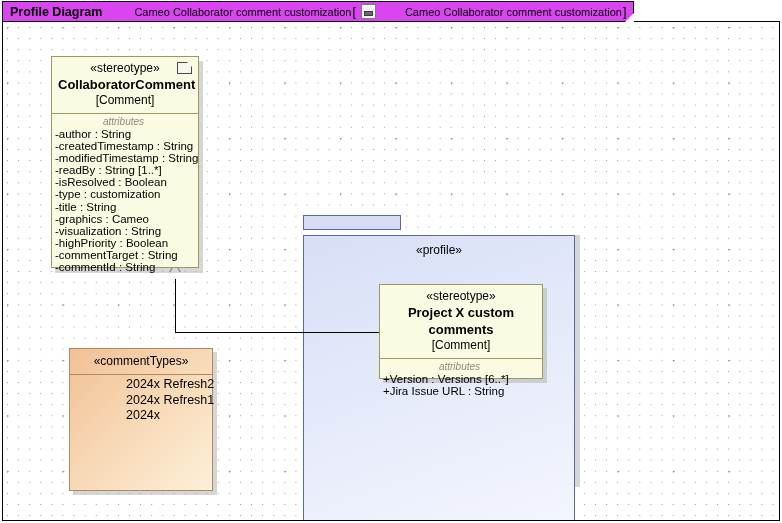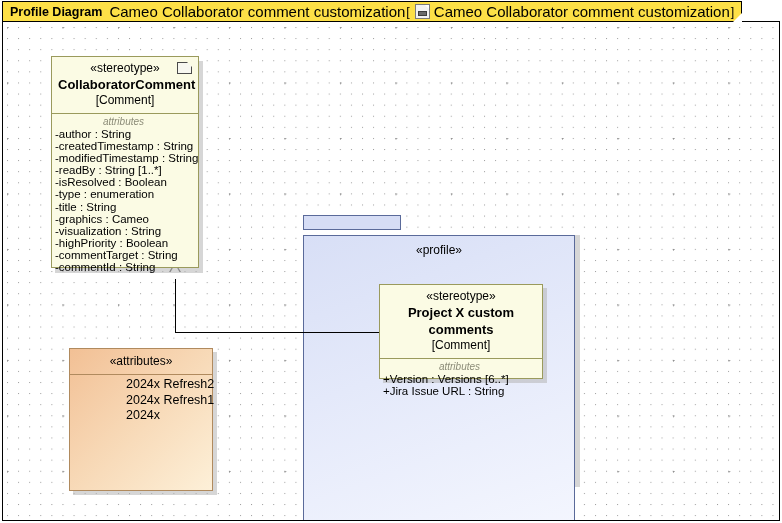--- a/index.html
+++ b/index.html
@@ -21,21 +21,21 @@
     background: #ffffff;
     box-sizing: border-box;
   }
 
   
   .title-tab {
     position: absolute;
     left: 2px;
     top: 1px;
     height: 21px;
-    background: #fde047;
+    background: #d946ef;
     border: 1px solid #000000;
     box-sizing: border-box;
     display: flex;
     align-items: center;
     padding: 0 6px 0 7px;
     white-space: nowrap;
     z-index: 40;
   }
   .title-tab:after {
     content: "";
@@ -47,22 +47,23 @@
     border-left: 9px solid transparent;
     border-bottom: 9px solid #ffffff;
   }
   .tt-bold {
     font-weight: bold;
     font-size: 12.5px;
     color: #000000;
     margin-right: 7px;
   }
   .tt-plain {
-    font-size: 15px;
-    color: #000000;
+    font-size: 11px;
+    color: #000000;
+    margin-left: 25px;
   }
   .tt-bracket {
     font-size: 12.5px;
     color: #000000;
     margin: 0 1px;
   }
   .diagram-icon {
     display: inline-block;
     width: 15px;
     height: 15px;
@@ -298,21 +299,21 @@
         <div class="base-line">[Comment]</div>
       </div>
       <div class="cls-sep"></div>
       <div class="cls-body">
         <div class="attr-title">attributes</div>
         <div class="attr">-author : String</div>
         <div class="attr">-createdTimestamp : String</div>
         <div class="attr">-modifiedTimestamp : String</div>
         <div class="attr">-readBy : String [1..*]</div>
         <div class="attr">-isResolved : Boolean</div>
-        <div class="attr">-type : enumeration</div>
+        <div class="attr">-type : customization</div>
         <div class="attr">-title : String</div>
         <div class="attr">-graphics : Cameo</div>
         <div class="attr">-visualization : String</div>
         <div class="attr">-highPriority : Boolean</div>
         <div class="attr">-commentTarget : String</div>
         <div class="attr">-commentId : String</div>
       </div>
     </div>
 
     <div class="shadow" style="left:380px; top:266px; width:164px; height:95px;"></div>
@@ -326,21 +327,21 @@
       <div class="cls-body">
         <div class="attr-title">attributes</div>
         <div class="attr">+Version : Versions [6..*]</div>
         <div class="attr">+Jira Issue URL : String</div>
       </div>
     </div>
 
     <div class="shadow" style="left:70px; top:330px; width:144px; height:143px;"></div>
     <div class="node enum" style="left:66px; top:326px; width:144px; height:143px;">
       <div class="enum-head">
-        <div class="st-line">«attributes»</div>
+        <div class="st-line">«commentTypes»</div>
       </div>
       <div class="enum-sep"></div>
       <div class="enum-body">
         <div class="lit">2024x Refresh2</div>
         <div class="lit">2024x Refresh1</div>
         <div class="lit">2024x</div>
       </div>
     </div>
 
   </div>

